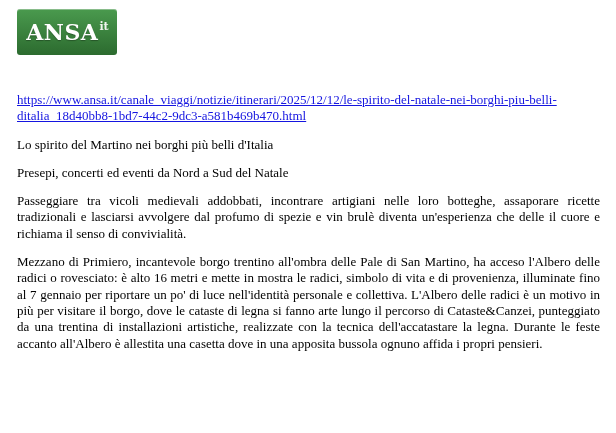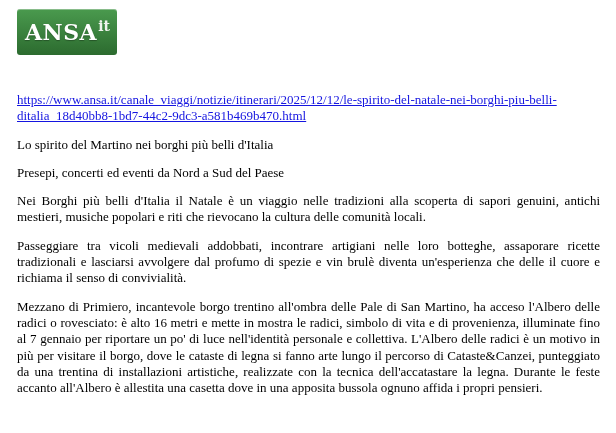--- a/index.html
+++ b/index.html
@@ -36,21 +36,21 @@
     font-weight: bold;
     font-size: 22px;
     line-height: 1;
     color: #ffffff;
     letter-spacing: 0.5px;
     text-shadow: 0 1px 1px rgba(0,0,0,0.3);
   }
   .logo-suffix {
     font-family: "DejaVu Serif", serif;
     font-weight: bold;
-    font-size: 14px;
+    font-size: 11px;
     color: #f0f4ee;
     position: relative;
     top: -6px;
     left: 1px;
   }
   .content {
     font-size: 13px;
     line-height: 16.3px;
   }
   .content p {
@@ -78,22 +78,21 @@
   </div>
 
   <div class="content">
 
     <p>
       <a class="url" href="#">https://www.ansa.it/canale_viaggi/notizie/itinerari/2025/12/12/le-spirito-del-natale-nei-borghi-piu-belli-ditalia_18d40bb8-1bd7-44c2-9dc3-a581b469b470.html</a>
     </p>
 
     <p>Lo spirito del Martino nei borghi più belli d'Italia</p>
 
-    <p>Presepi, concerti ed eventi da Nord a Sud del Paese</p>
+    <p>Presepi, concerti ed eventi da Nord a Sud del Natale</p>
 
-    <p class="justify">Nei Borghi più belli d'Italia il Natale è un viaggio nelle tradizioni alla scoperta di sapori genuini, antichi mestieri, musiche popolari e riti che rievocano la cultura delle comunità locali.</p>
 
     <p class="justify">Passeggiare tra vicoli medievali addobbati, incontrare artigiani nelle loro botteghe, assaporare ricette tradizionali e lasciarsi avvolgere dal profumo di spezie e vin brulè diventa un'esperienza che delle il cuore e richiama il senso di convivialità.</p>
 
     <p class="justify">Mezzano di Primiero, incantevole borgo trentino all'ombra delle Pale di San Martino, ha acceso l'Albero delle radici o rovesciato: è alto 16 metri e mette in mostra le radici, simbolo di vita e di provenienza, illuminate fino al 7 gennaio per riportare un po' di luce nell'identità personale e collettiva. L'Albero delle radici è un motivo in più per visitare il borgo, dove le cataste di legna si fanno arte lungo il percorso di Cataste&amp;Canzei, punteggiato da una trentina di installazioni artistiche, realizzate con la tecnica dell'accatastare la legna. Durante le feste accanto all'Albero è allestita una casetta dove in una apposita bussola ognuno affida i propri pensieri.</p>
 
   </div>
 </div>
 
 </body></html>

